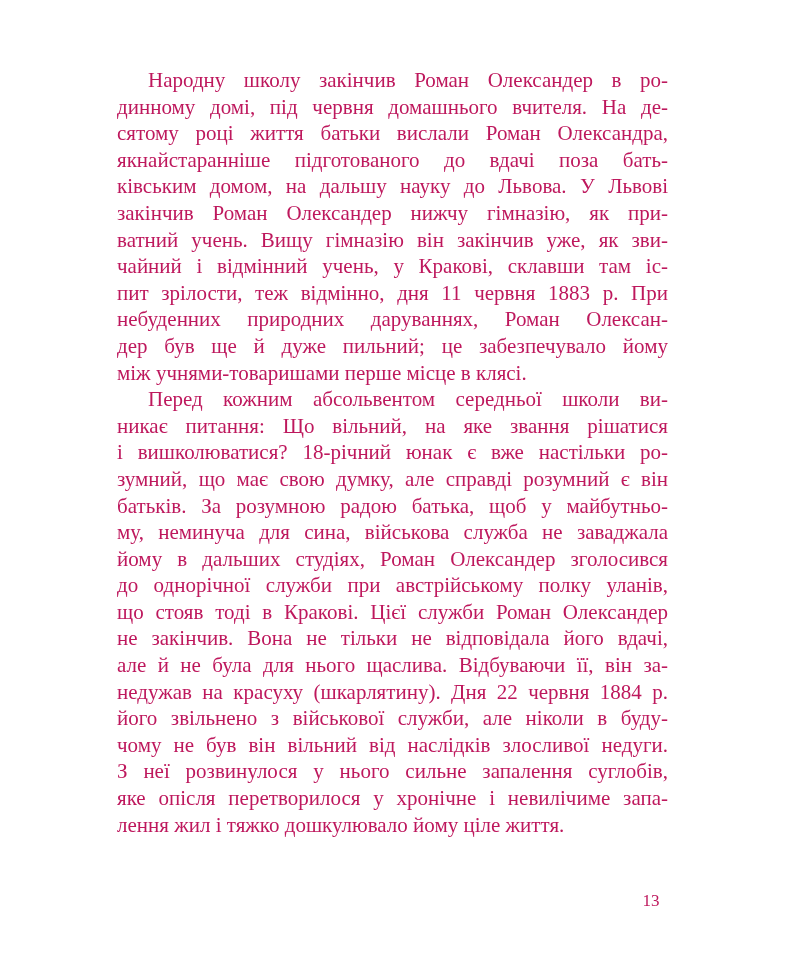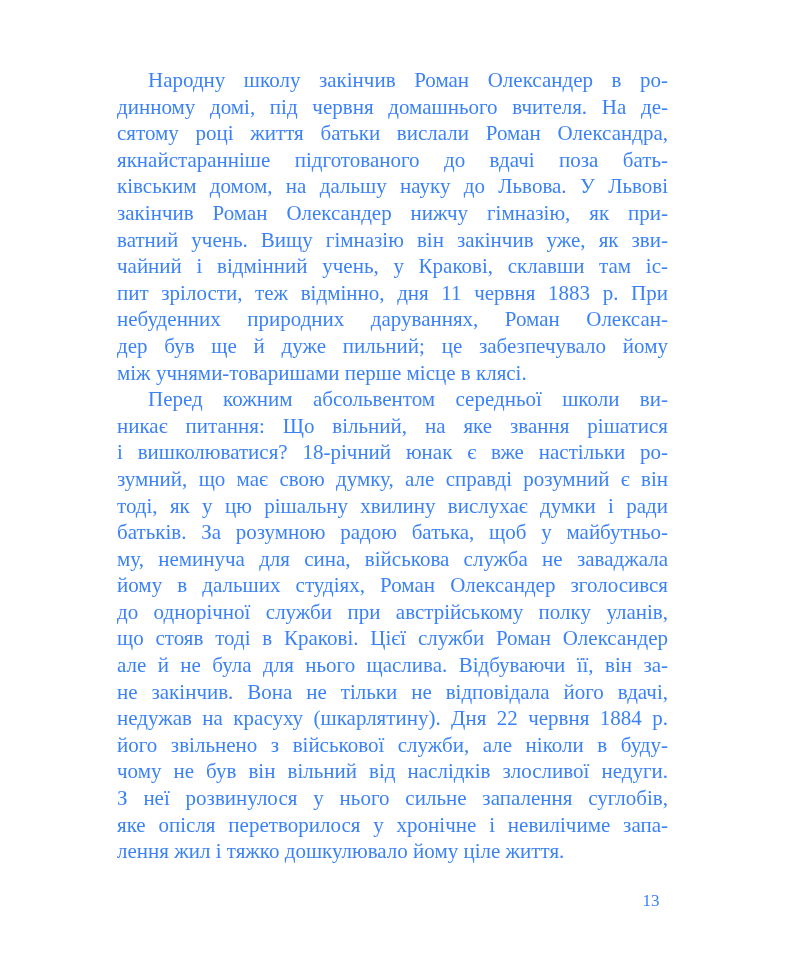--- a/index.html
+++ b/index.html
@@ -6,21 +6,21 @@
     margin: 0;
     padding: 0;
     background: #ffffff;
   }
   .page {
     position: relative;
     width: 800px;
     height: 960px;
     background: #ffffff;
     font-family: "Liberation Serif", "DejaVu Serif", serif;
-    color: #3b82f6;
+    color: #be185d;
     overflow: hidden;
   }
   .text-block {
     position: absolute;
     left: 117px;
     top: 67px;
     width: 551px;
     font-size: 21px;
     line-height: 26.6px;
   }
@@ -59,28 +59,27 @@
       <div class="line">ватний учень. Вищу гімназію він закінчив уже, як зви-</div>
       <div class="line">чайний і відмінний учень, у Кракові, склавши там іс-</div>
       <div class="line">пит зрілости, теж відмінно, дня 11 червня 1883 р. При</div>
       <div class="line">небуденних природних даруваннях, Роман Олексан-</div>
       <div class="line">дер був ще й дуже пильний; це забезпечувало йому</div>
       <div class="line last">між учнями-товаришами перше місце в клясі.</div>
       <div class="line indent">Перед кожним абсольвентом середньої школи ви-</div>
       <div class="line">никає питання: Що вільний, на яке звання рішатися</div>
       <div class="line">і вишколюватися? 18-річний юнак є вже настільки ро-</div>
       <div class="line">зумний, що має свою думку, але справді розумний є він</div>
-      <div class="line">тоді, як у цю рішальну хвилину вислухає думки і ради</div>
       <div class="line">батьків. За розумною радою батька, щоб у майбутньо-</div>
       <div class="line">му, неминуча для сина, військова служба не заваджала</div>
       <div class="line">йому в дальших студіях, Роман Олександер зголосився</div>
       <div class="line">до однорічної служби при австрійському полку уланів,</div>
       <div class="line">що стояв тоді в Кракові. Цієї служби Роман Олександер</div>
+      <div class="line">не закінчив. Вона не тільки не відповідала його вдачі,</div>
       <div class="line">але й не була для нього щаслива. Відбуваючи її, він за-</div>
-      <div class="line">не закінчив. Вона не тільки не відповідала його вдачі,</div>
       <div class="line">недужав на красуху (шкарлятину). Дня 22 червня 1884 р.</div>
       <div class="line">його звільнено з військової служби, але ніколи в буду-</div>
       <div class="line">чому не був він вільний від наслідків злосливої недуги.</div>
       <div class="line">З неї розвинулося у нього сильне запалення суглобів,</div>
       <div class="line">яке опісля перетворилося у хронічне і невилічиме запа-</div>
       <div class="line last">лення жил і тяжко дошкулювало йому ціле життя.</div>
     </div>
   <div class="page-number">13</div>
 </div>
 

